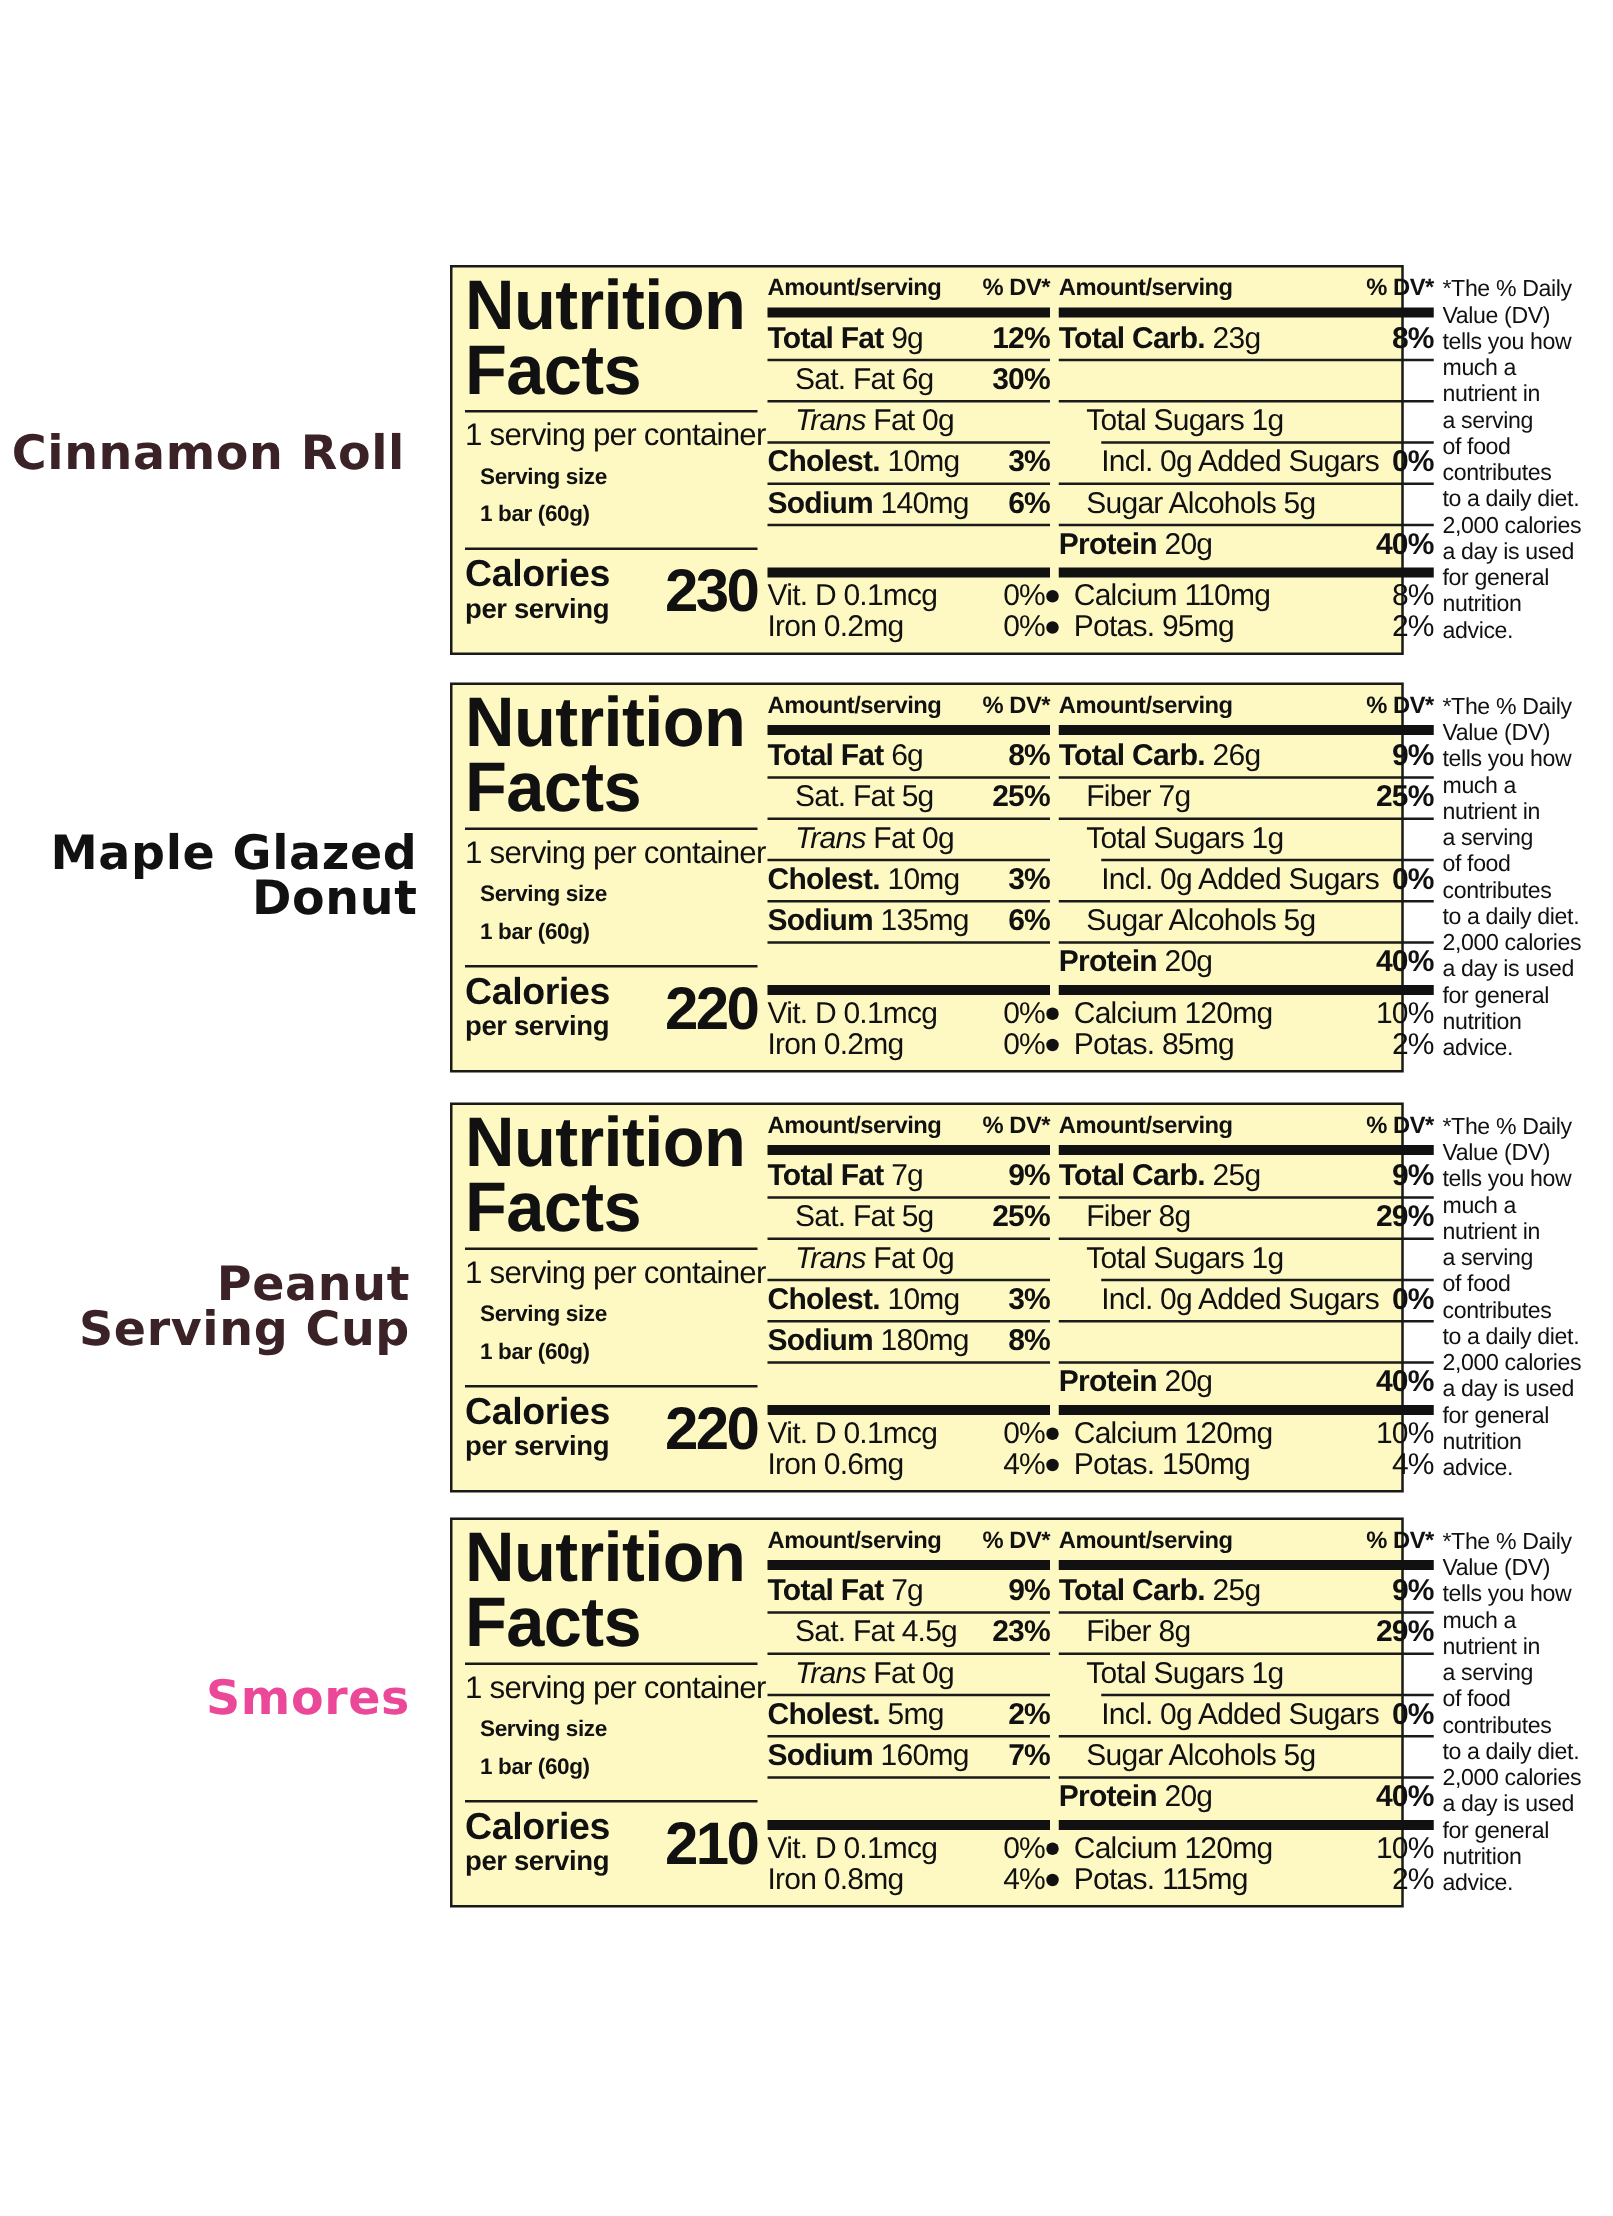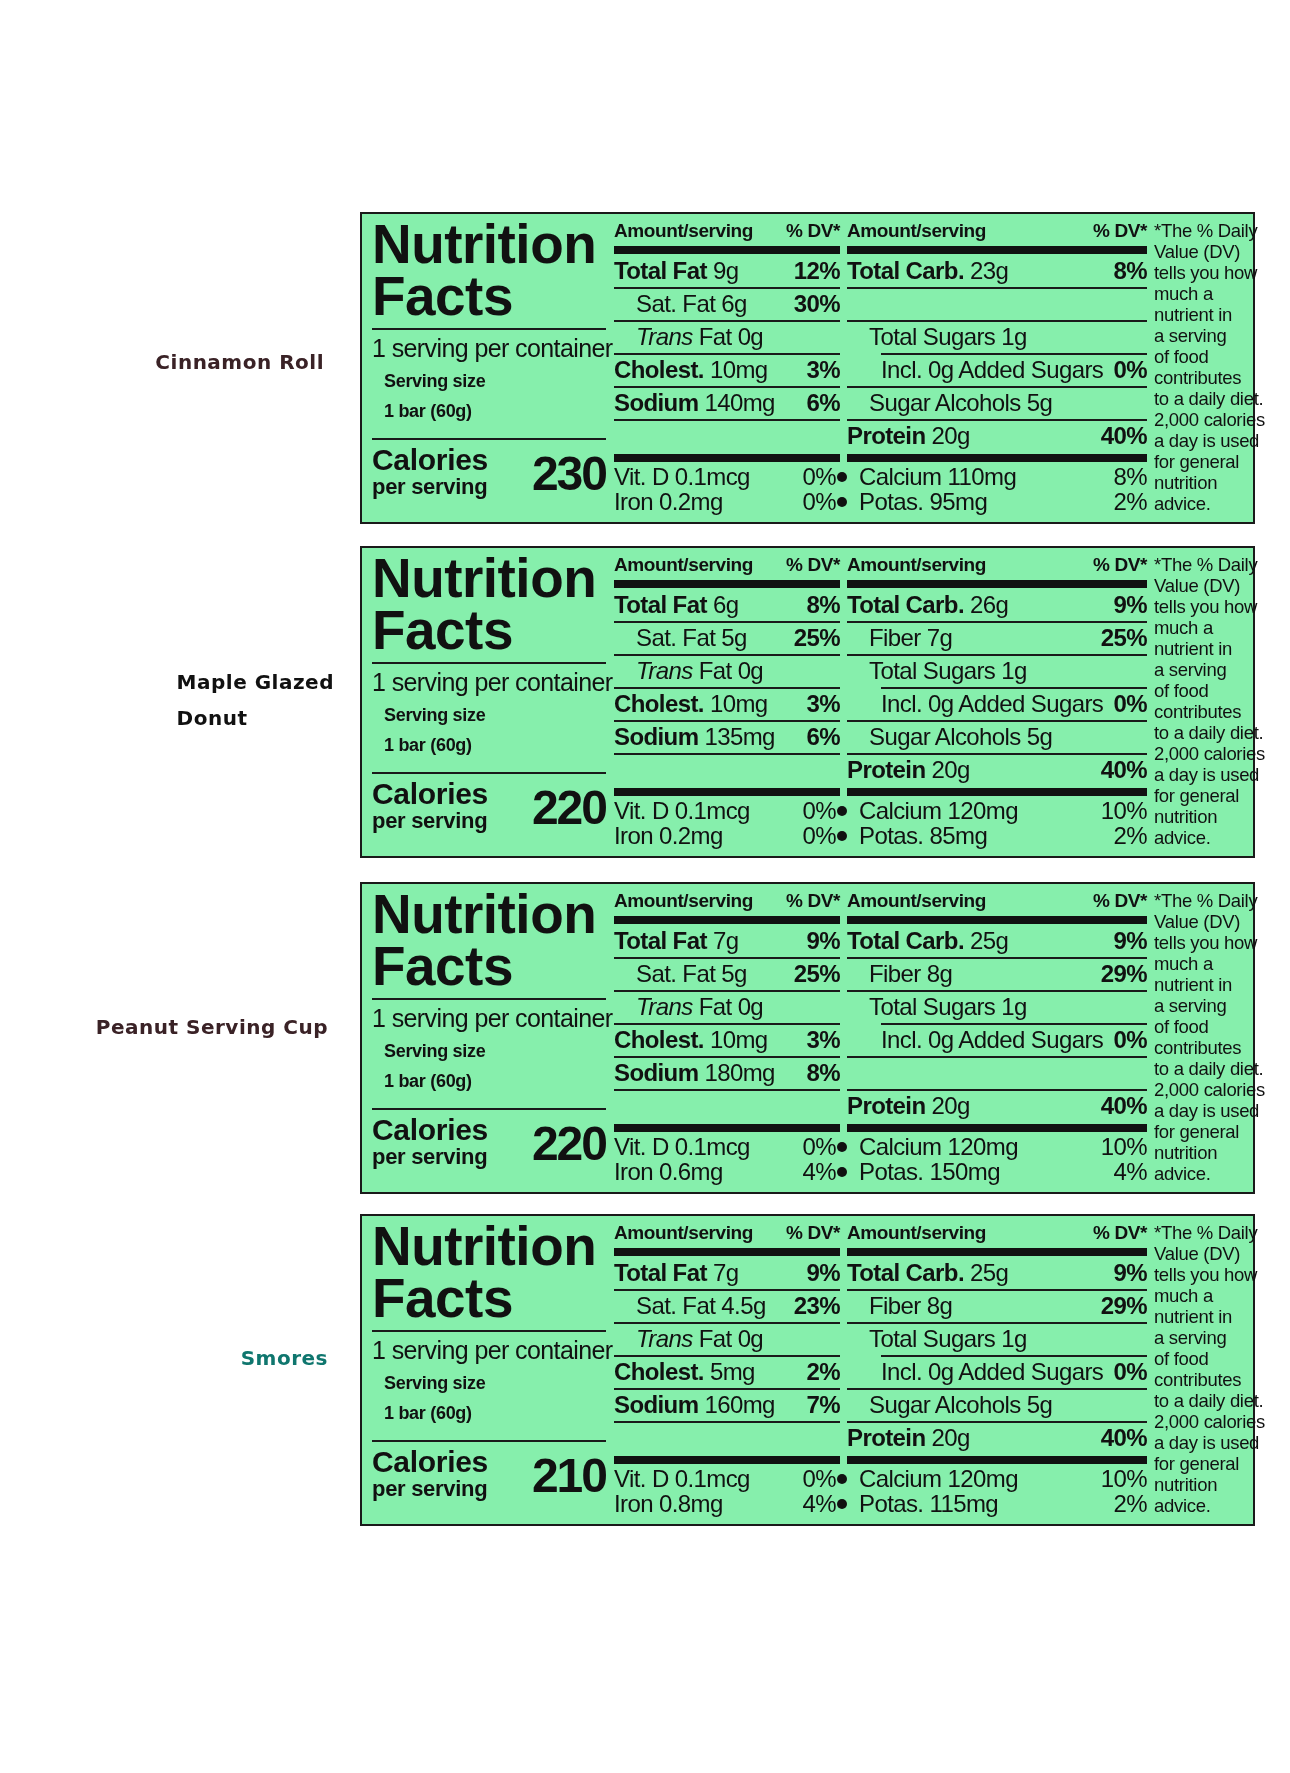--- a/index.html
+++ b/index.html
@@ -3,32 +3,33 @@
 <meta charset="utf-8">
 <style>
   * { box-sizing: border-box; margin: 0; padding: 0; }
   html, body { width: 1290px; height: 1773px; background: #ffffff; overflow: hidden; }
   body { position: relative; font-family: "Liberation Sans", sans-serif; color: #111; }
 
   .product-label {
     position: absolute;
     font-family: "DejaVu Sans", sans-serif;
     font-weight: bold;
-    font-size: 20px;
+    font-size: 38px;
     line-height: 36px;
+    text-align: right;
     letter-spacing: 0.5px;
   }
 
   .panel {
     position: absolute;
     left: 360px;
-    width: 895px;
+    width: 763px;
     height: 312px;
     border: 2.5px solid #1a1a1a;
-    background: #86efac;
+    background: #fef9c3;
   }
 
   
   .col-left { position: absolute; left: 10px; top: 0; width: 234px; height: 100%; }
   .nf-title {
     position: absolute; left: 0; top: 4px;
     font-family: "Liberation Sans", sans-serif;
     font-weight: bold; font-size: 56px; line-height: 52px;
     letter-spacing: -0.5px; color: #111;
     transform: scaleX(0.98); transform-origin: left top;
@@ -431,21 +432,21 @@
         <div>of food</div>
         <div>contributes</div>
         <div>to a daily diet.</div>
         <div>2,000 calories</div>
         <div>a day is used</div>
         <div>for general</div>
         <div>nutrition</div>
         <div>advice.</div>
       </div>
   </div>
-<div class="product-label" style="top: 1340px; right: 962px; color: #0f766e;">
+<div class="product-label" style="top: 1340px; right: 962px; color: #ec4899;">
       <div>Smores</div>
     </div>
   <div class="panel" style="top: 1214px;">
     <div class="col-left">
       <div class="nf-title">
         <div>Nutrition</div>
         <div>Facts</div>
       </div>
       <div class="nf-rule" style="top:114px"></div>
       <div class="servings">1 serving per container</div>

